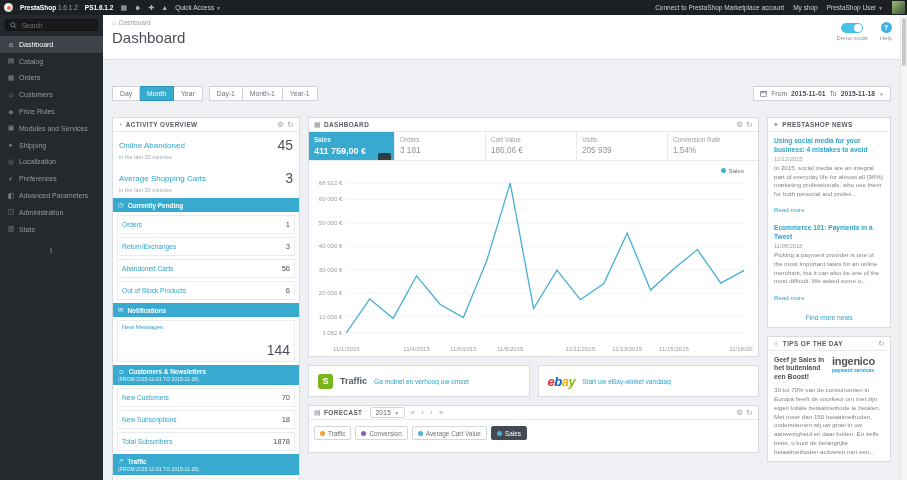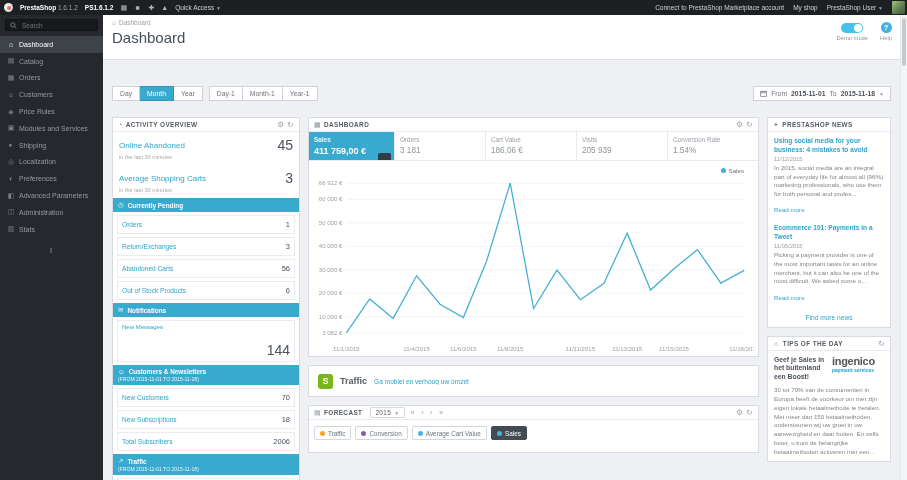--- a/index.html
+++ b/index.html
@@ -336,21 +336,21 @@
           <div class="prow">
               <span class="lnk">New Customers</span>
               <span class="num">70</span>
             </div>
           <div class="prow">
               <span class="lnk">New Subscriptions</span>
               <span class="num">18</span>
             </div>
           <div class="prow">
               <span class="lnk">Total Subscribers</span>
-              <span class="num">2006</span>
+              <span class="num">1878</span>
             </div>
 
           <div class="bluebar two">
             <div class="brow">
                 <span class="bic">↗</span>
                 <span>Traffic</span>
               </div>
             <div class="rng">(FROM 2015-11-01 TO 2015-11-18)</div>
           </div>
           <div class="prow">
@@ -424,20 +424,24 @@
               </svg>
           </div>
         </div>
 
         <div class="promos">
           <div class="promo">
             <span class="sg-box" style="background: rgb(122, 181, 29);">S</span>
             <span class="sg-name">Traffic</span>
             <span class="lnk plink">Ga mobiel en verhoog uw omzet</span>
           </div>
+          <div class="promo">
+            <span class="ebay"><span style="color: rgb(229, 50, 56);">e</span><span style="color: rgb(0, 100, 210);">b</span><span style="color: rgb(245, 175, 2);">a</span><span style="color: rgb(134, 184, 23);">y</span></span>
+            <span class="lnk plink">Start uw eBay-winkel vandaag</span>
+          </div>
         </div>
 
         <div class="panel">
           <div class="phead">
             <span class="pic">▤</span>
             <span>FORECAST</span>
             <span class="ysel">
                 <span>2015</span>
                 <span class="caret">▼</span>
               </span>

